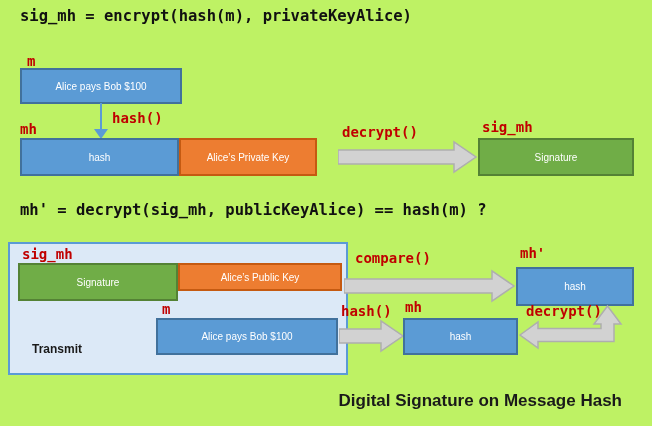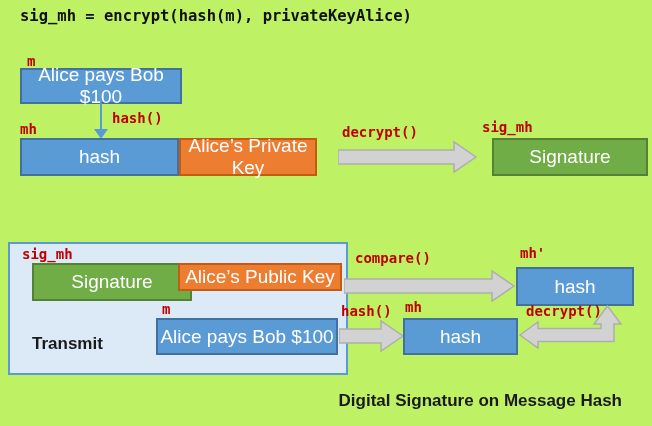--- a/index.html
+++ b/index.html
@@ -13,34 +13,35 @@
     font-family:"DejaVu Sans Mono","Liberation Mono",monospace;
     font-weight:bold;font-size:15.5px;color:#111;white-space:pre;
   }
   .rlabel{
     position:absolute;
     font-family:"DejaVu Sans Mono","Liberation Mono",monospace;
     font-weight:bold;font-size:14px;color:var(--red,#C00000);white-space:pre;line-height:1;
   }
   .box{
     position:absolute;display:flex;align-items:center;justify-content:center;
-    color:#ffffff;font-size:19px;box-sizing:border-box;text-align:center;
+    color:#ffffff;font-size:10px;box-sizing:border-box;text-align:center;
     font-family:"Liberation Sans",sans-serif;
   }
   .blue{background:var(--blue,#5B9BD5);border:2px solid var(--blue-border,#41719C);}
   .orange{background:var(--orange,#ED7D31);border:2px solid var(--orange-border,#C55A11);}
-  .green{background:var(--green,#70AD47);border:2px solid var(--green-border,#548235);margin-left:14px;}
+  .green{background:var(--green,#70AD47);border:2px solid var(--green-border,#548235);}
   .panel{
     position:absolute;box-sizing:border-box;
     background:var(--panel-fill,#DCE9F7);border:2px solid var(--panel-border,#5B9BD5);
   }
   .ga{fill:var(--gray-fill,#D2D2D2);stroke:var(--gray-stroke,#AEAEAE);stroke-width:1.5;}
   .transmit{
-    position:absolute;font-weight:bold;font-size:17px;color:#1a1a1a;
+    position:absolute;font-weight:bold;font-size:12px;color:#1a1a1a;
     font-family:"Liberation Sans",sans-serif;
+    margin-top:8px;
   }
   .caption{
     position:absolute;font-weight:bold;font-size:17px;color:#1a1a1a;text-align:right;
     font-family:"Liberation Sans",sans-serif;
   }
 </style>
 </head>
 <body>
 
 <div class="canvas">
@@ -67,20 +68,21 @@
   <div class="rlabel" style="left:342px;top:125px">decrypt()</div>
 
   <svg class="abs" style="left:338px;top:140px" width="140" height="34">
     <polygon class="ga" points="0,10 116,10 116,2 138,17 116,32 116,24 0,24"></polygon>
   </svg>
 
   <div class="rlabel" style="left:482px;top:120px">sig_mh</div>
 
   <div class="box green" style="left:478px;top:138px;width:156px;height:38px">Signature</div>
 
+  <div class="title" style="left:20px;top:201px">mh' = decrypt(sig_mh, publicKeyAlice) == hash(m) ?</div>
 
   <div class="panel" style="left:8px;top:242px;width:340px;height:133px"></div>
 
   <div class="rlabel" style="left:22px;top:247px">sig_mh</div>
 
   <div class="box green" style="left:18px;top:263px;width:160px;height:38px">Signature</div>
 
   <div class="box orange" style="left:178px;top:263px;width:164px;height:28px">Alice’s Public Key</div>
 
   <div class="rlabel" style="left:355px;top:251px">compare()</div>

